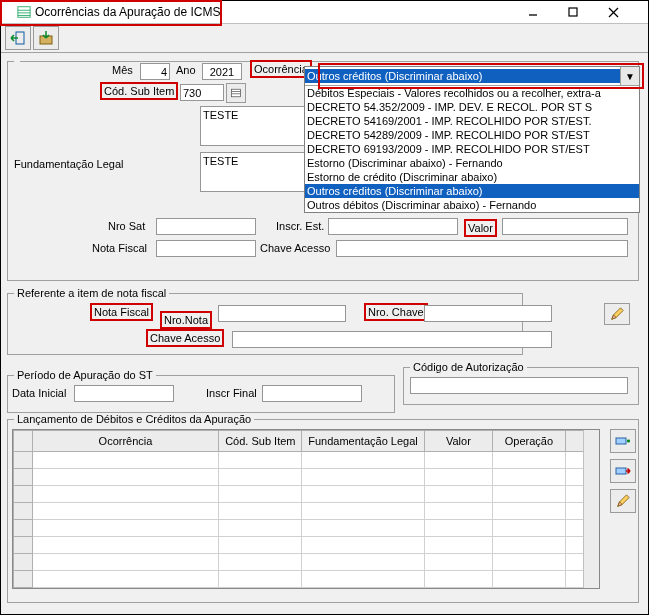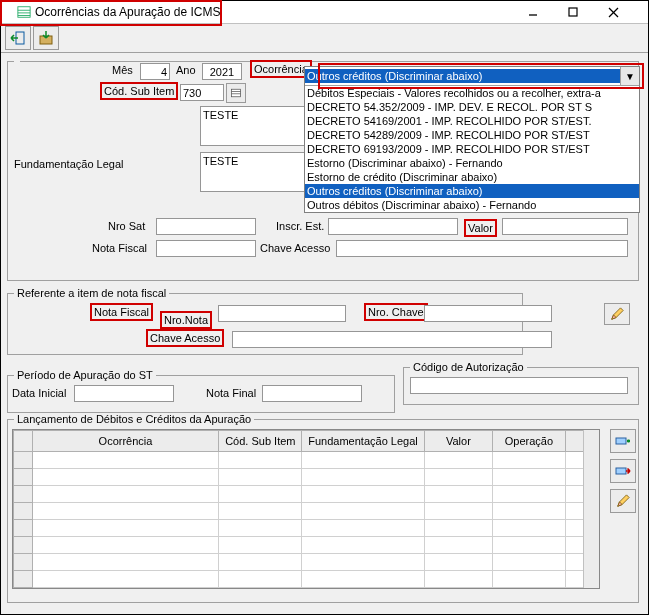--- a/index.html
+++ b/index.html
@@ -345,21 +345,21 @@
       <span class="hl-red abs" style="left:138px; top:30px;">
         <span>Chave Acesso</span>
       </span>
       <input class="field abs" style="left: 224px; top: 32px; width: 320px;">
     </fieldset>
 
     <fieldset class="group abs" style="left:0; top:306px; width:388px; height:44px;margin-top:8px;">
       <legend>Período de Apuração do ST</legend>
       <span class="label abs" style="left:4px; top:6px">Data Inicial</span>
       <input class="field abs" style="left: 66px; top: 4px; width: 100px;">
-      <span class="label abs" style="left:198px; top:6px">Nota Final</span>
+      <span class="label abs" style="left:198px; top:6px">Inscr Final</span>
       <input class="field abs" style="left: 254px; top: 4px; width: 100px;">
     </fieldset>
 
     <fieldset class="group abs" style="left:396px; top:306px; width:236px; height:44px;">
       <legend>Código de Autorização</legend>
       <input class="field abs" style="left: 6px; top: 4px; width: 218px;">
     </fieldset>
 
     <fieldset class="group abs" style="left:0; top:358px; width:632px; height:190px;">
       <legend>Lançamento de Débitos e Créditos da Apuração</legend>

